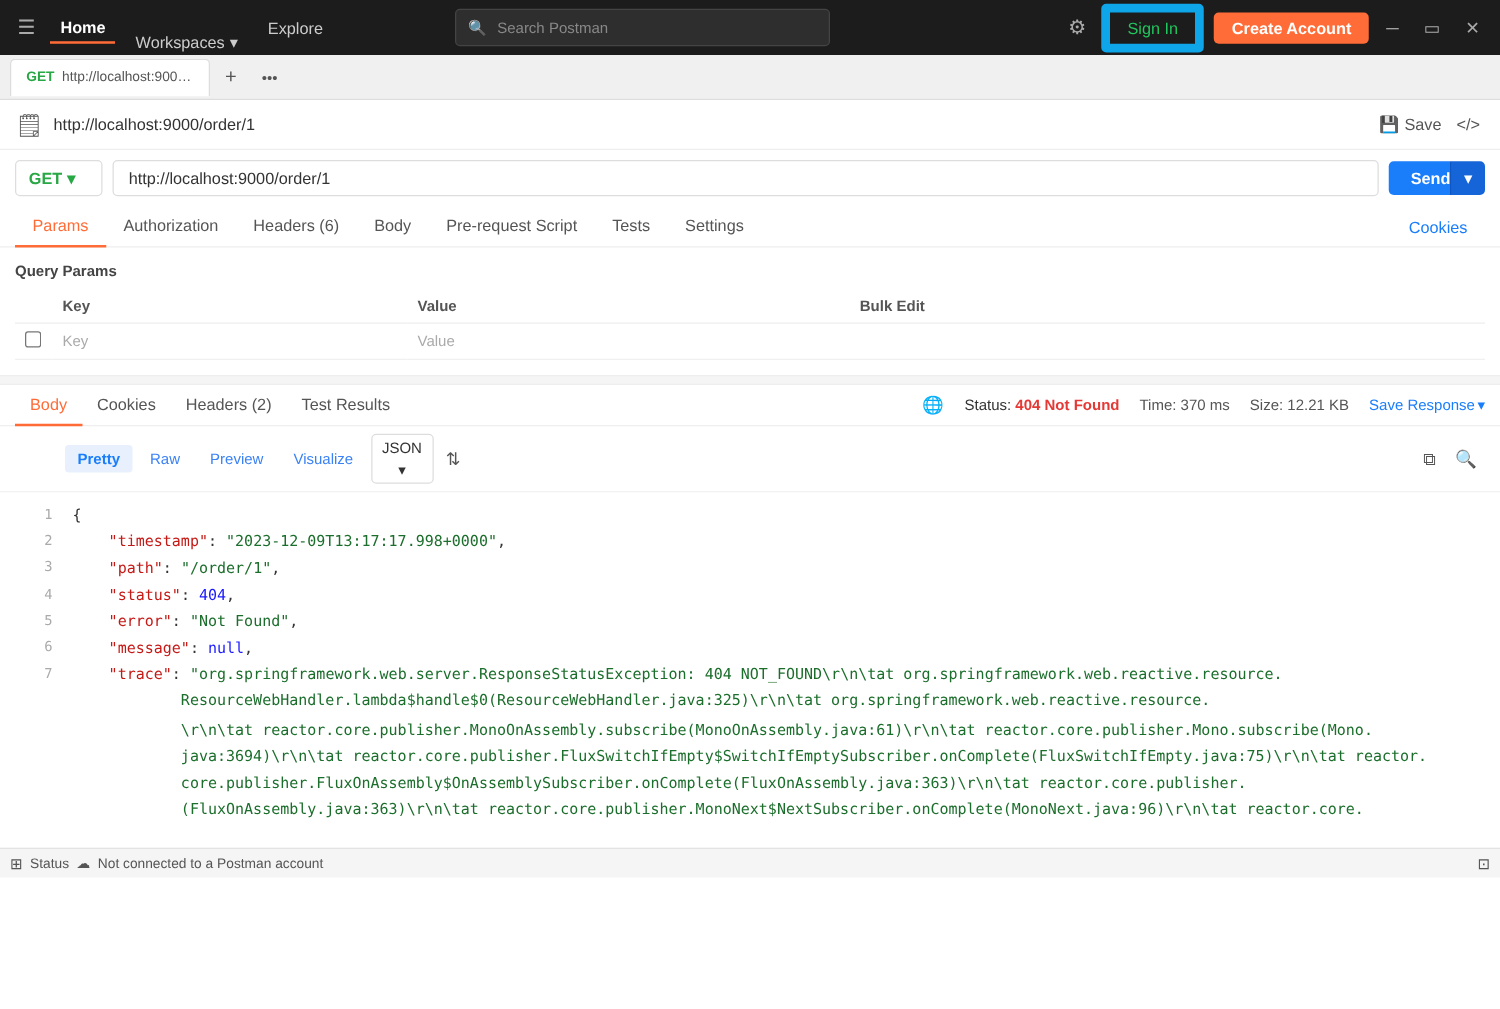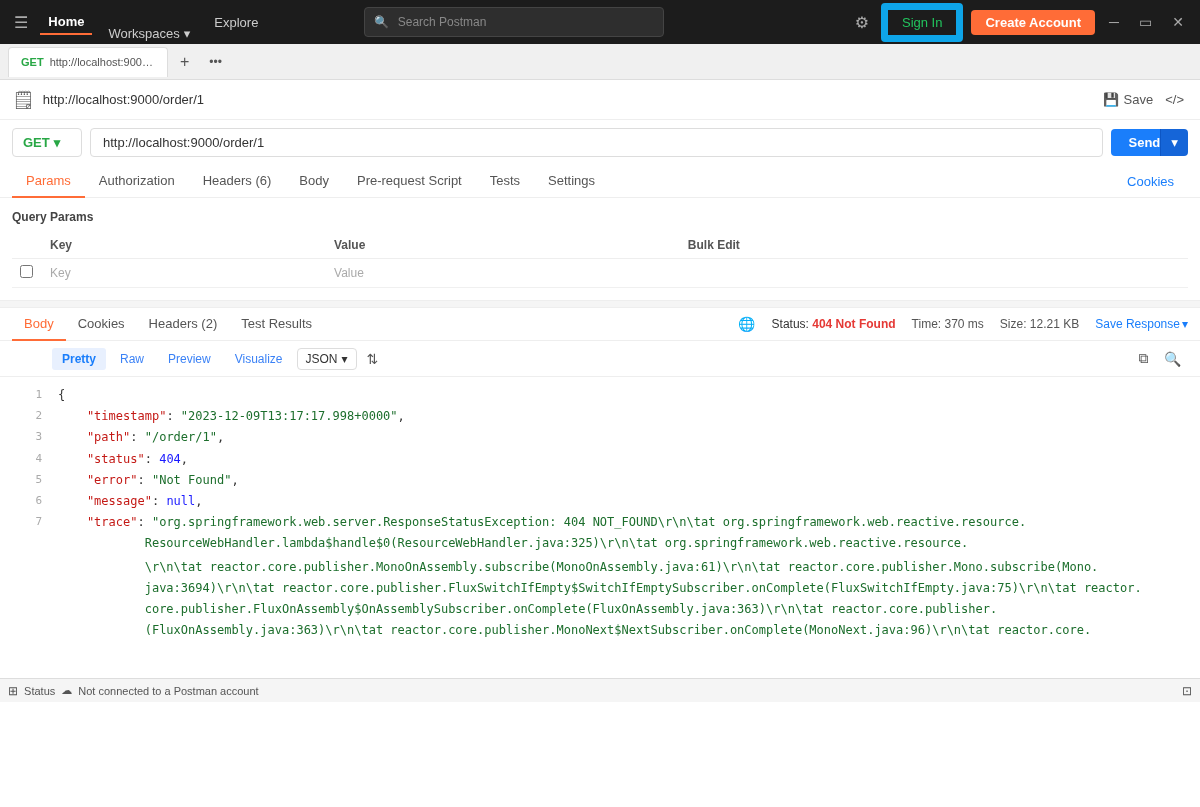--- a/index.html
+++ b/index.html
@@ -147,21 +147,21 @@
       border-bottom: 1px solid #eee; gap: 4px;
     }
     .format-tab {
       padding: 4px 10px; font-size: 12px; cursor: pointer; color: #3b82f6;
       border-radius: 3px;
     }
     .format-tab.active { background: #e8f0fe; color: #1a7efb; font-weight: 600; margin-left: 40px; }
     .format-select {
       display: flex; align-items: center; gap: 4px;
       border: 1px solid #ddd; border-radius: 4px; padding: 3px 8px;
-      cursor: pointer; font-size: 12px; color: #333; background: #fff;
+      cursor: pointer; font-size: 12px; color: #333; background: #fff; flex-direction: column;
     }
     .format-filter { background: none; border: none; cursor: pointer; color: #555; font-size: 14px; padding: 3px 6px; }
     .format-right { margin-left: auto; display: flex; gap: 4px; }
     .copy-btn, .search-btn { background: none; border: none; cursor: pointer; color: #555; font-size: 14px; padding: 3px 6px; }
 
     
     .json-body {
       flex: 1; overflow-y: auto; padding: 8px 0;
       background: #fff; font-family: 'Consolas', 'Monaco', monospace; font-size: 12px;
     }

